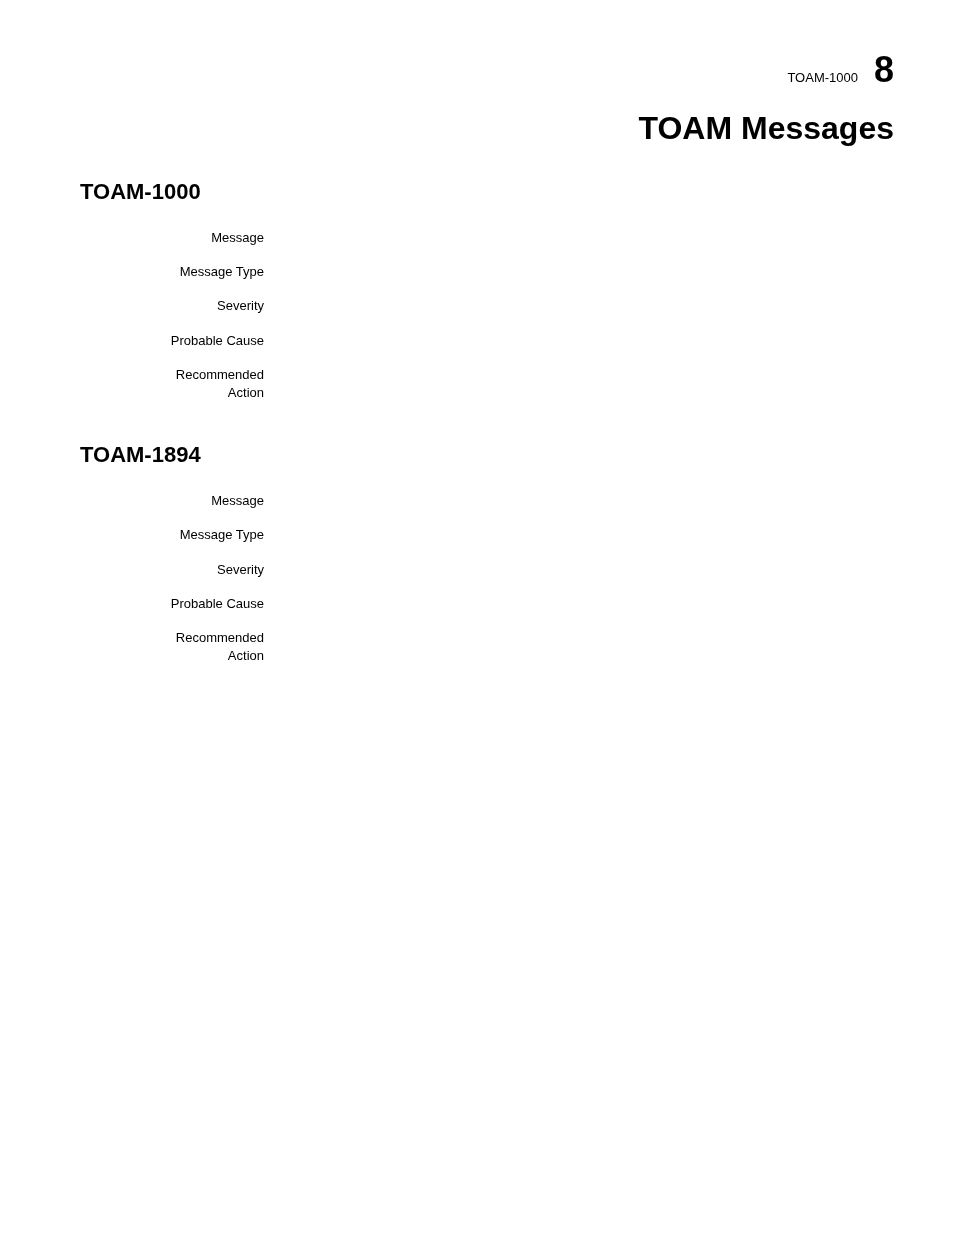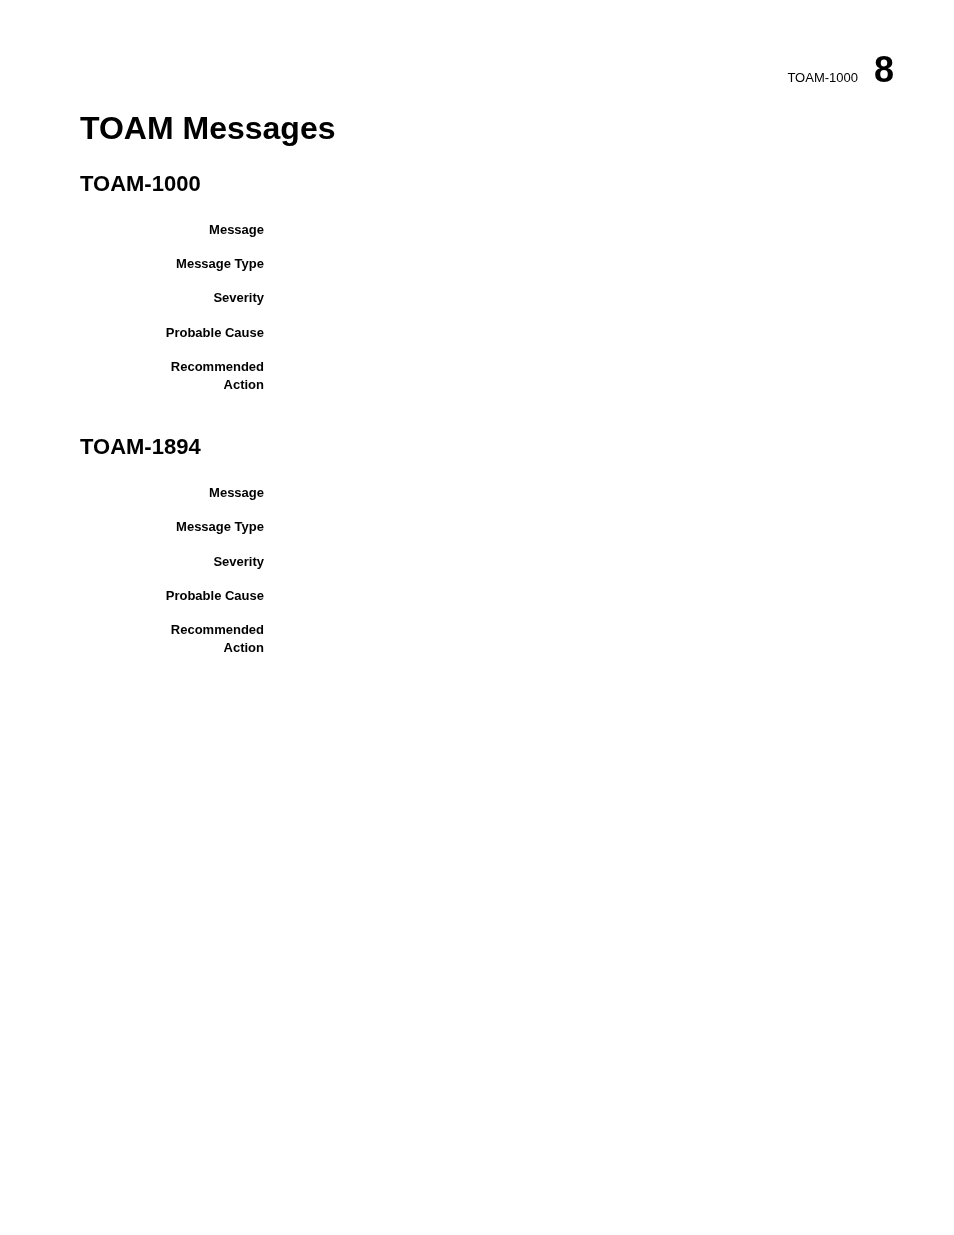--- a/index.html
+++ b/index.html
@@ -42,21 +42,22 @@
 
     .page-content {
       padding: 110px 60px 60px 80px;
     }
 
     .chapter-title {
       font-family: Arial, Helvetica, sans-serif;
       font-size: 32px;
       font-weight: bold;
       color: #000;
-      margin-bottom: 24px;
+      margin-bottom: 32px;
+      text-align: right;
     }
 
     .message-section {
       margin-bottom: 40px;
     }
 
     .message-id {
       font-family: Arial, Helvetica, sans-serif;
       font-size: 22px;
       font-weight: bold;
@@ -66,21 +67,21 @@
 
     .field-row {
       display: flex;
       margin-bottom: 16px;
       align-items: flex-start;
     }
 
     .field-label {
       font-family: Arial, Helvetica, sans-serif;
       font-size: 13px;
-      font-weight: bold;
+      font-weight: normal;
       color: #000;
       width: 200px;
       min-width: 200px;
       text-align: right;
       padding-right: 16px;
       line-height: 1.4;
     }
 
     .field-value {
       font-family: Arial, Helvetica, sans-serif;

